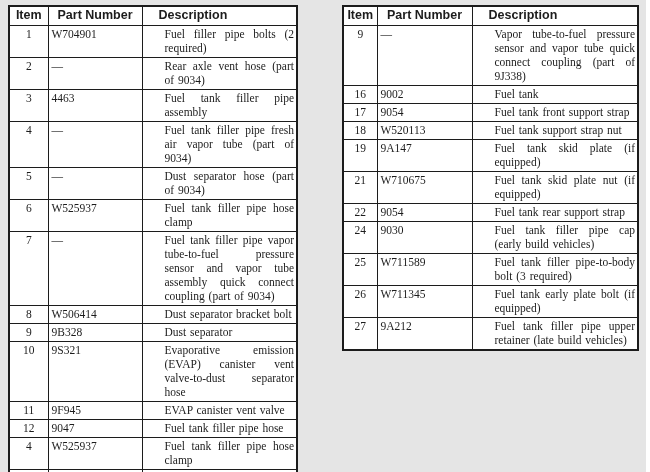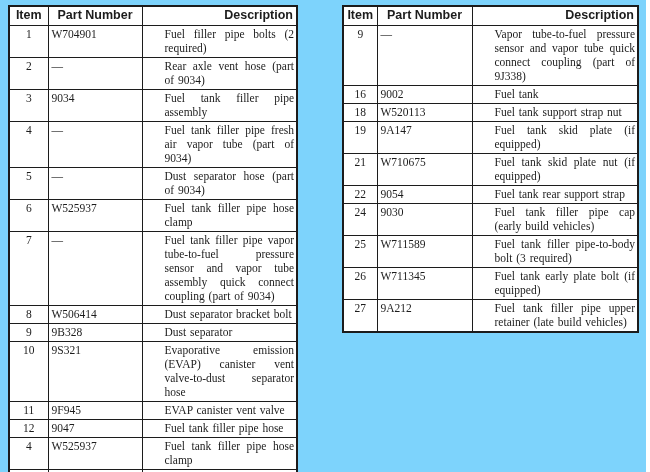--- a/index.html
+++ b/index.html
@@ -7,21 +7,21 @@
     padding: 0;
     background: #ffffff;
     width: 650px;
     height: 472px;
     overflow: hidden;
   }
   .page {
     position: relative;
     width: 646px;
     height: 472px;
-    background: #7dd3fc;
+    background: #e5e5e5;
   }
   .tables {
     display: flex;
     align-items: flex-start;
     padding: 5px 0 0 8px;
     gap: 44px;
   }
   table.parts {
     border-collapse: collapse;
     table-layout: fixed;
@@ -45,21 +45,21 @@
     font-family: "Liberation Sans", sans-serif;
     font-weight: bold;
     font-size: 12.5px;
     line-height: 15px;
     text-align: center;
     padding: 1px 3px 2px 3px;
     white-space: nowrap;
     overflow: hidden;
   }
   th.col-desc {
-    text-align: right;
+    text-align: left;
     padding-left: 16px;
   }
   td {
     font-family: "Liberation Serif", serif;
     font-size: 11.5px;
     line-height: 14px;
     padding: 1px 3px 2px 3px;
   }
   td.col-item {
     text-align: center;
@@ -111,21 +111,21 @@
               <td class="col-part">W704901</td>
               <td class="col-desc">Fuel filler pipe bolts (2 required)</td>
             </tr>
             <tr>
               <td class="col-item">2</td>
               <td class="col-part">—</td>
               <td class="col-desc">Rear axle vent hose (part of 9034)</td>
             </tr>
             <tr>
               <td class="col-item">3</td>
-              <td class="col-part">9034</td>
+              <td class="col-part">4463</td>
               <td class="col-desc">Fuel tank filler pipe assembly</td>
             </tr>
             <tr>
               <td class="col-item">4</td>
               <td class="col-part">—</td>
               <td class="col-desc">Fuel tank filler pipe fresh air vapor tube (part of 9034)</td>
             </tr>
             <tr>
               <td class="col-item">5</td>
               <td class="col-part">—</td>
@@ -200,20 +200,25 @@
               <td class="col-item">9</td>
               <td class="col-part">—</td>
               <td class="col-desc">Vapor tube-to-fuel pressure sensor and vapor tube quick connect coupling (part of 9J338)</td>
             </tr>
             <tr>
               <td class="col-item">16</td>
               <td class="col-part">9002</td>
               <td class="col-desc">Fuel tank</td>
             </tr>
             <tr>
+              <td class="col-item">17</td>
+              <td class="col-part">9054</td>
+              <td class="col-desc">Fuel tank front support strap</td>
+            </tr>
+            <tr>
               <td class="col-item">18</td>
               <td class="col-part">W520113</td>
               <td class="col-desc">Fuel tank support strap nut</td>
             </tr>
             <tr>
               <td class="col-item">19</td>
               <td class="col-part">9A147</td>
               <td class="col-desc">Fuel tank skid plate (if equipped)</td>
             </tr>
             <tr>

